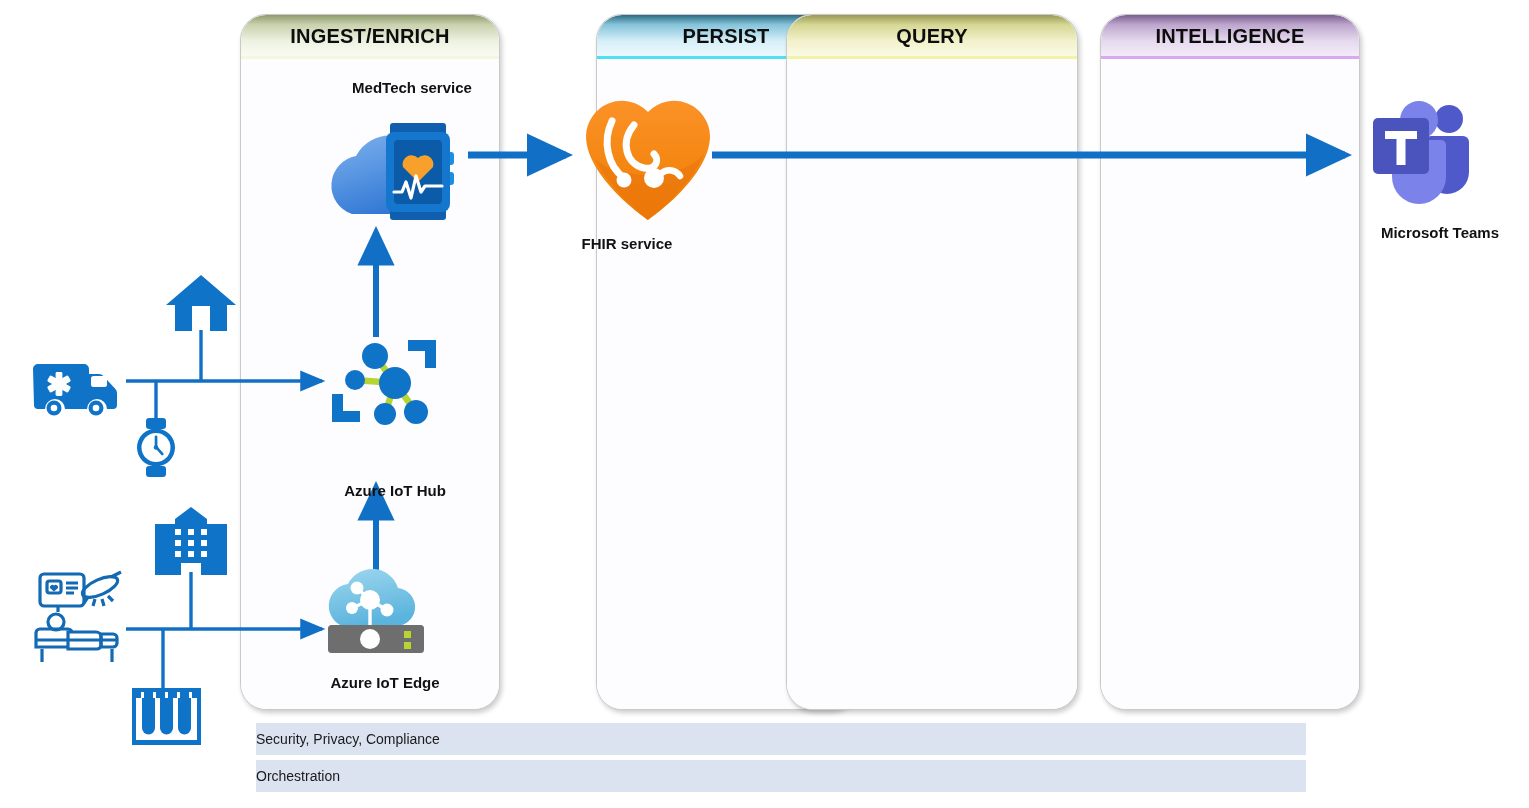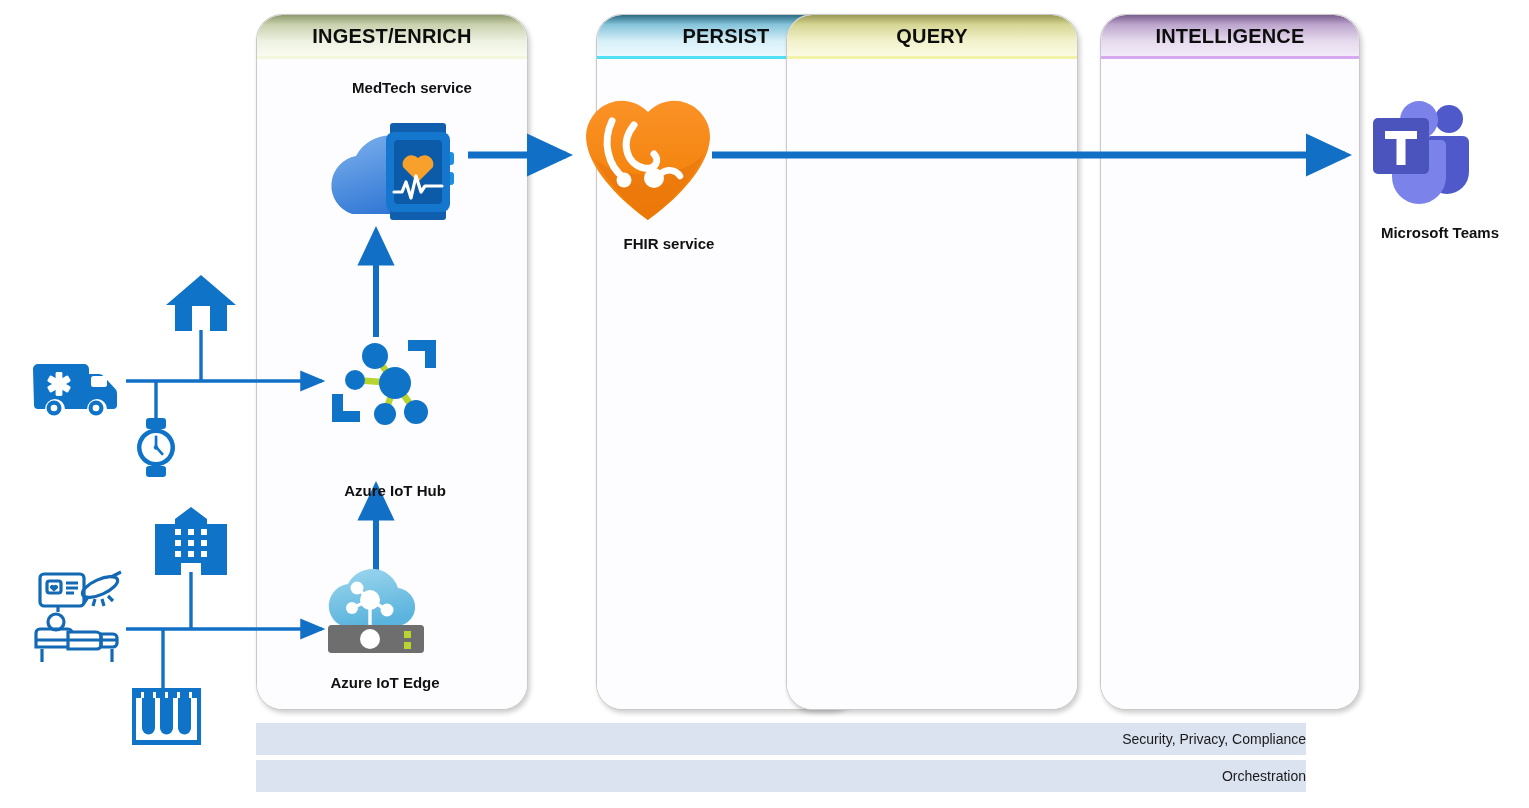--- a/index.html
+++ b/index.html
@@ -12,40 +12,40 @@
           background:#fdfdff;border:1px solid #c9c9c9;
           box-shadow:2px 3px 5px rgba(0,0,0,.20);overflow:hidden;}
   .pillar-head{position:absolute;left:0;right:0;top:0;height:44px;
                border-top-left-radius:25px;border-top-right-radius:25px;}
   .pillar-head .cap{position:absolute;left:0;right:0;bottom:0;height:3px;}
   .pillar-title{position:absolute;left:0;right:0;top:0;height:42px;
                 display:flex;align-items:center;justify-content:center;
                 font-size:20px;font-weight:bold;color:#0d0d0d;letter-spacing:.2px;}
   .pillar-body{position:absolute;left:0;right:0;top:44px;bottom:0;background:#fdfdff;}
 
-  .p-ingest{left:256px;width:258px;padding-left:12px;}
+  .p-ingest{left:240px;width:258px;}
   .p-ingest .pillar-head{background:linear-gradient(to bottom,#8f9b6e 0%,#c9d1ae 22%,#eef2e2 60%,#fbfdf3 100%);}
   .p-ingest .cap{background:#f2f7dd;}
   .p-persist{left:548px;width:258px;margin-left:48px;}
   .p-persist .pillar-head{background:linear-gradient(to bottom,#2d6b84 0%,#86c4da 22%,#d8f0f8 60%,#eefaff 100%);}
   .p-persist .cap{background:#4fe0f5;}
   .p-query{left:786px;width:256px;padding-left:34px;}
   .p-query .pillar-head{background:linear-gradient(to bottom,#9a9a55 0%,#d6d694 22%,#f2f2cd 60%,#fcfce8 100%);}
   .p-query .cap{background:#f2f2a8;}
   .p-intel{left:1100px;width:258px;}
   .p-intel .pillar-head{background:linear-gradient(to bottom,#7a5f8f 0%,#bda6cd 22%,#e6dbee 60%,#f5eefa 100%);}
   .p-intel .cap{background:#d8a8f0;}
 
   
   .lbl{position:absolute;font-size:15px;font-weight:bold;color:#111;
        text-align:center;white-space:nowrap;}
 
   
   .botbar{position:absolute;left:256px;width:1050px;height:32px;
-          background:#dbe3f1;display:flex;align-items:center;justify-content:flex-end;
+          background:#dbe3f1;display:flex;align-items:center;justify-content:flex-start;
           font-size:14px;color:#1a1a1a;}
   .bar-sec{top:723px;}
   .bar-orc{top:760px;}
 
   
   #art{position:absolute;left:0;top:0;width:1529px;height:808px;pointer-events:none;}
 </style>
 </head>
 <body>
 
@@ -281,21 +281,21 @@
       <circle cx="48" cy="20" r="19" fill="#7b83eb"></circle>
       <path d="M26,40 h44 a5,5 0 0 1 5,5 v32 a27,27 0 0 1 -54,0 v-32 a5,5 0 0 1 5,-5 Z" fill="#7b83eb"></path>
       <rect x="2" y="18" width="56" height="56" rx="5" fill="#4b53bc"></rect>
       <path d="M14,31 h32 v8 h-11.5 v26 h-9 v-26 h-11.5 Z" fill="#ffffff"></path>
     </g>
   </svg>
 
   <div class="lbl" style="left:256px;width:258px;top:79px;padding-left:27px;">MedTech service</div>
   <div class="lbl" style="left:256px;width:278px;top:447px;margin-top:35px;">Azure IoT Hub</div>
   <div class="lbl" style="left:256px;width:258px;top:674px;">Azure IoT Edge</div>
-  <div class="lbl" style="left:540px;width:258px;top:235px;">FHIR service</div>
+  <div class="lbl" style="left:498px;width:258px;top:235px;">FHIR service</div>
   <div class="lbl" style="left:1340px;width:200px;top:224px;">Microsoft Teams</div>
 
   <div class="botbar bar-sec">
     <span>Security, Privacy, Compliance</span>
   </div>
   <div class="botbar bar-orc">
     <span>Orchestration</span>
   </div>
 
 </div>

